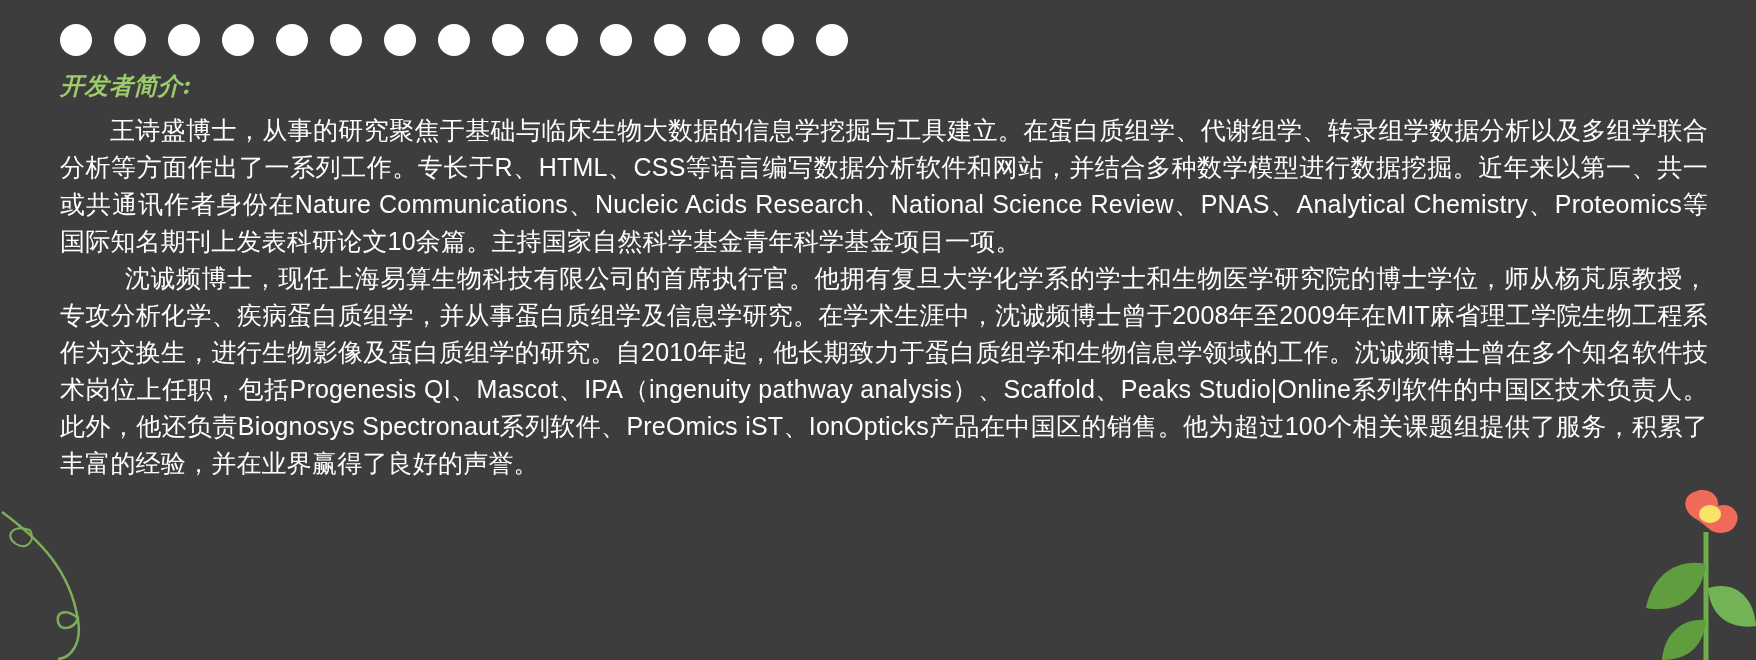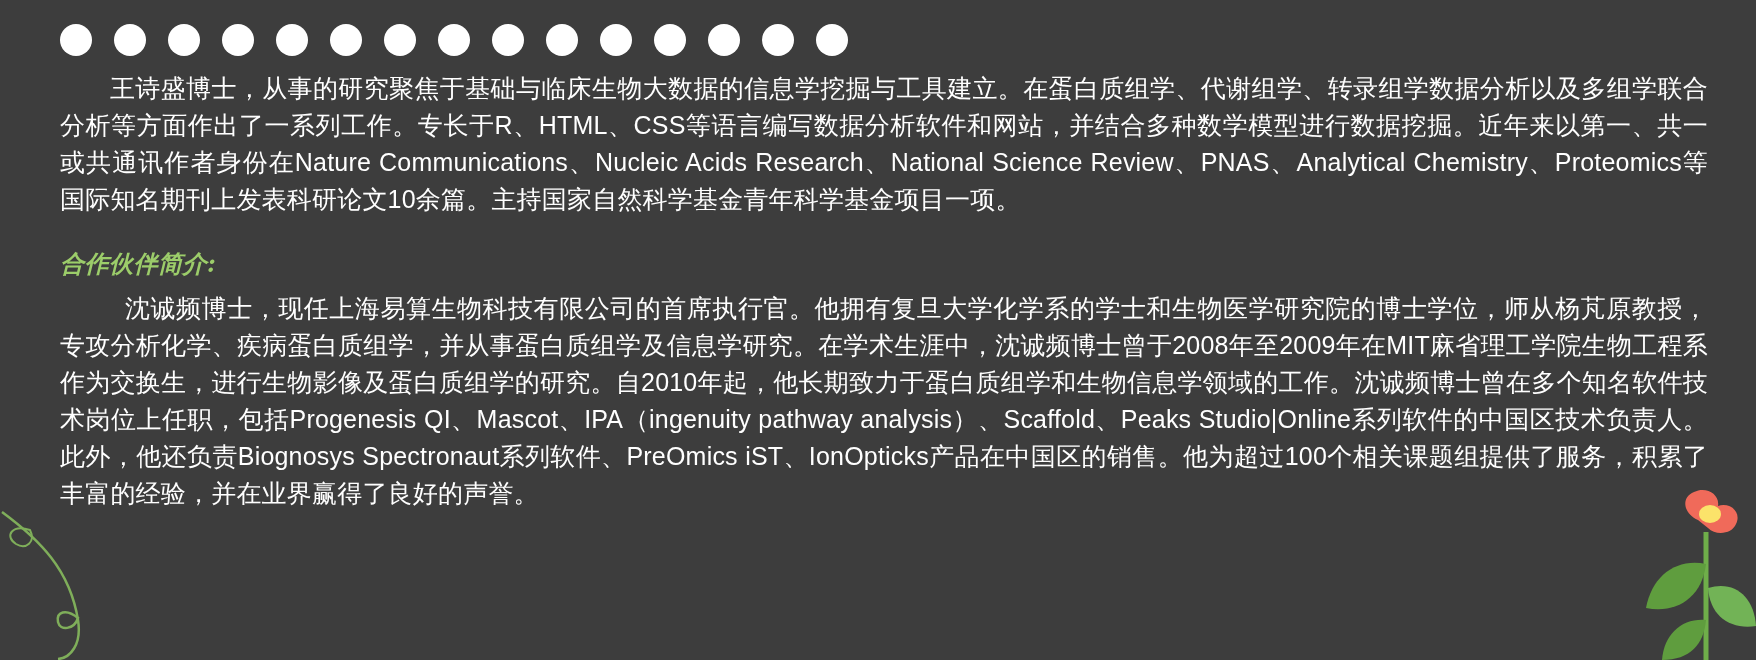--- a/index.html
+++ b/index.html
@@ -107,23 +107,23 @@
     <span class="dot"></span>
     <span class="dot"></span>
     <span class="dot"></span>
     <span class="dot"></span>
     <span class="dot"></span>
     <span class="dot"></span>
   </div>
 
   <div class="content">
 
+    <h2 class="section-title">开发者简介:</h2>
     <p class="para indent-1">王诗盛博士，从事的研究聚焦于基础与临床生物大数据的信息学挖掘与工具建立。在蛋白质组学、代谢组学、转录组学数据分析以及多组学联合分析等方面作出了一系列工作。专长于R、HTML、CSS等语言编写数据分析软件和网站，并结合多种数学模型进行数据挖掘。近年来以第一、共一或共通讯作者身份在Nature Communications、Nucleic Acids Research、National Science Review、PNAS、Analytical Chemistry、Proteomics等国际知名期刊上发表科研论文10余篇。主持国家自然科学基金青年科学基金项目一项。</p>
 
-    <h2 class="section-title second">合作伙伴简介:</h2>
     <p class="para indent-2">沈诚频博士，现任上海易算生物科技有限公司的首席执行官。他拥有复旦大学化学系的学士和生物医学研究院的博士学位，师从杨芃原教授，专攻分析化学、疾病蛋白质组学，并从事蛋白质组学及信息学研究。在学术生涯中，沈诚频博士曾于2008年至2009年在MIT麻省理工学院生物工程系作为交换生，进行生物影像及蛋白质组学的研究。自2010年起，他长期致力于蛋白质组学和生物信息学领域的工作。沈诚频博士曾在多个知名软件技术岗位上任职，包括Progenesis QI、Mascot、IPA（ingenuity pathway analysis）、Scaffold、Peaks Studio|Online系列软件的中国区技术负责人。此外，他还负责Biognosys Spectronaut系列软件、PreOmics iST、IonOpticks产品在中国区的销售。他为超过100个相关课题组提供了服务，积累了丰富的经验，并在业界赢得了良好的声誉。</p>
 
   </div>
 
   <svg class="vine" viewBox="0 0 130 160">
     <path d="M2 12 C 40 40, 70 70, 78 120 C 82 145, 70 158, 58 159" fill="none" stroke="#7fae5a" stroke-width="2.5"></path>
     <path d="M78 118 C 66 108, 56 112, 58 122 C 60 131, 74 130, 78 118 Z" fill="none" stroke="#7fae5a" stroke-width="2.5"></path>
     <path d="M30 30 C 12 24, 4 36, 16 44 C 26 50, 36 42, 30 30 Z" fill="none" stroke="#7fae5a" stroke-width="2"></path>
   </svg>
 

